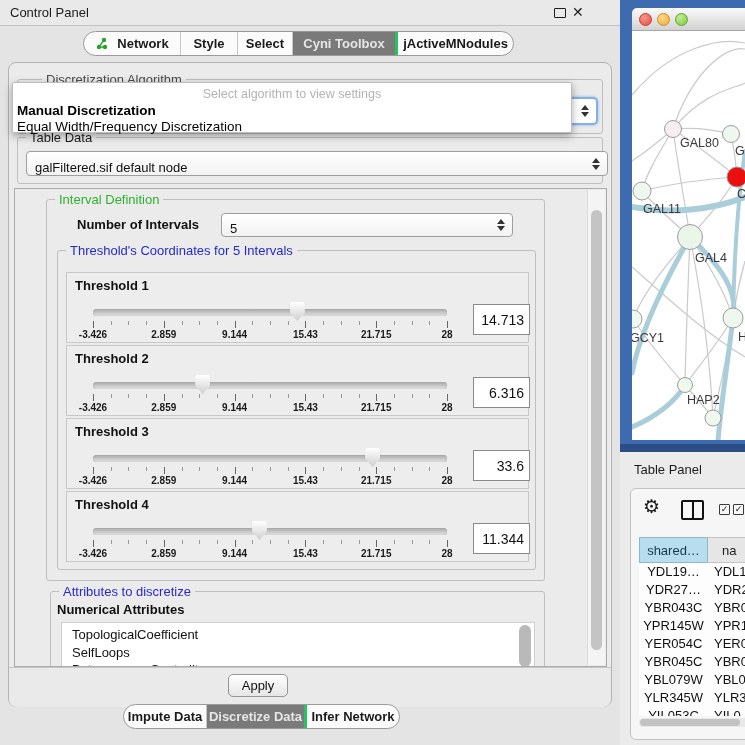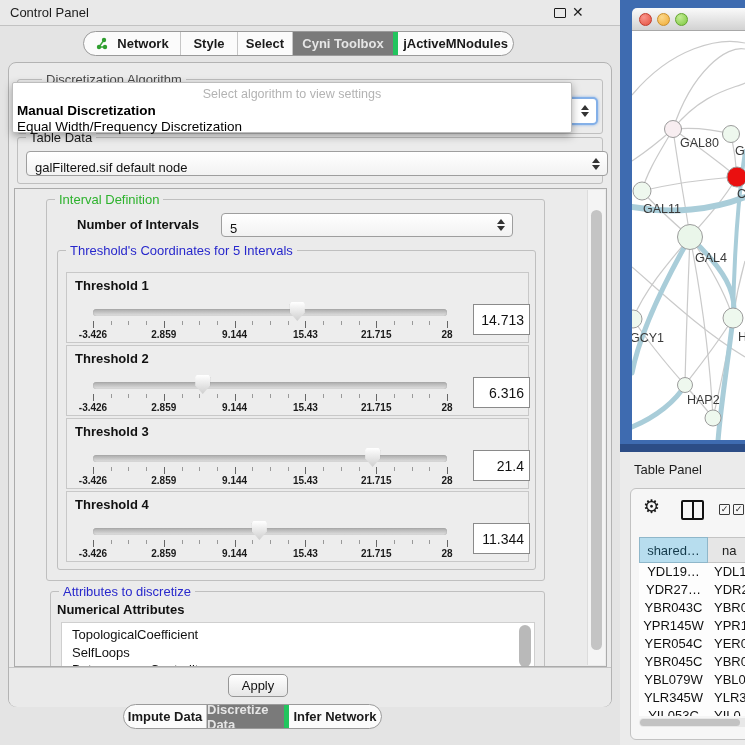--- a/index.html
+++ b/index.html
@@ -10,21 +10,21 @@
   .cp{position:absolute;left:0;top:0;width:620px;height:745px;background:#e4e4e4;}
   .cp-titlebar{position:absolute;left:0;top:0;width:620px;height:26px;background:#e9e9e9;border-bottom:1px solid #c2c2c2;}
   .cp-title{position:absolute;left:10px;top:5px;font-size:13px;color:#1c1c1c;}
   .float-btn{position:absolute;left:554px;top:8px;width:12px;height:10px;border:1.5px solid #1c1c1c;border-radius:1px;}
   .close-btn{position:absolute;left:572px;top:4px;font-size:14px;font-weight:bold;color:#1c1c1c;}
 
   
   .pill{position:absolute;display:flex;background:#fbfbfb;border:1px solid #9a9a9a;border-radius:13px;overflow:hidden;height:25px;}
   .pill .seg{display:flex;align-items:center;justify-content:center;gap:9px;font-size:13px;font-weight:bold;color:#1a1a1a;border-right:1px solid #c6c6c6;}
   .pill .seg:last-child{border-right:none;}
-  .pill .seg.sel{background:#7a7a7a;color:#e6e6e6;border-right:5px solid #22c55e;}
+  .pill .seg.sel{background:#7a7a7a;color:#e6e6e6;border-right:3px solid #22c55e;}
   .toptabs{left:83px;top:31px;}
   .bottabs{left:123px;top:704px;}
 
   
   .outer{position:absolute;left:8px;top:62px;width:604px;height:645px;background:#ebebeb;border:1px solid #b3b3b3;border-radius:8px;}
 
   .group{position:absolute;border:1px solid #bfbfbf;border-radius:3px;}
   .group-label{position:absolute;top:-8px;left:8px;background:#ebebeb;padding:0 4px;font-size:13px;}
 
   
@@ -268,21 +268,21 @@
                   <div class="tick minor" style="left: 344.6px;"></div>
                   <div class="tick minor" style="left: 362.3px;"></div>
                   <div class="tick major" style="left: 380px;"></div>
                   <div class="tick-lbl" style="left: -4px;">-3.426</div>
                   <div class="tick-lbl" style="left: 66.8px;">2.859</div>
                   <div class="tick-lbl" style="left: 137.6px;">9.144</div>
                   <div class="tick-lbl" style="left: 208.4px;">15.43</div>
                   <div class="tick-lbl" style="left: 279.2px;">21.715</div>
                   <div class="tick-lbl" style="left: 350px;">28</div>
                   <div class="thr-thumb" style="left: 298.154px;"></div>
-                  <div class="thr-value">21.4</div>
+                  <div class="thr-value">33.6</div>
                 </div>
                 <div class="thr-panel" style="top: 240px;">
                   <div class="thr-title">Threshold 4</div>
                   <div class="thr-track"></div>
                   <div class="tick major" style="left: 26px;"></div>
                   <div class="tick minor" style="left: 43.7px;"></div>
                   <div class="tick minor" style="left: 61.4px;"></div>
                   <div class="tick minor" style="left: 79.1px;"></div>
                   <div class="tick major" style="left: 96.8px;"></div>
                   <div class="tick minor" style="left: 114.5px;"></div>
@@ -333,21 +333,21 @@
 
       <div class="apply-row">
         <div class="apply-btn">Apply</div>
       </div>
     </div>
 
     <div class="pill bottabs" id="bottom-tabs">
         <div class="seg" style="width: 83px;">
           <span>Impute Data</span>
         </div>
-        <div class="seg sel" style="width: 82px;">
+        <div class="seg sel" style="width: 100px;">
           <span>Discretize Data</span>
         </div>
         <div class="seg" style="width: 92px;">
           <span>Infer Network</span>
         </div>
       </div>
 
     <div class="popup">
       <div class="popup-prompt">Select algorithm to view settings</div>
       <div class="popup-opt1">Manual Discretization</div>

